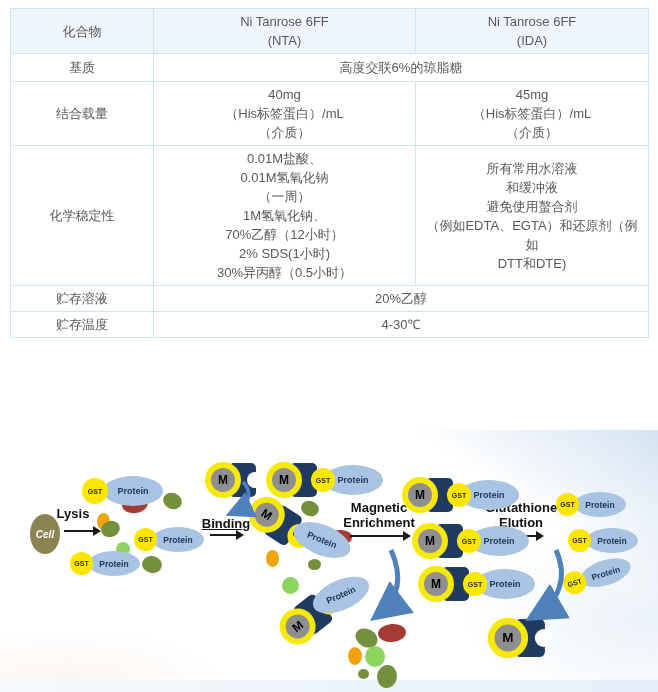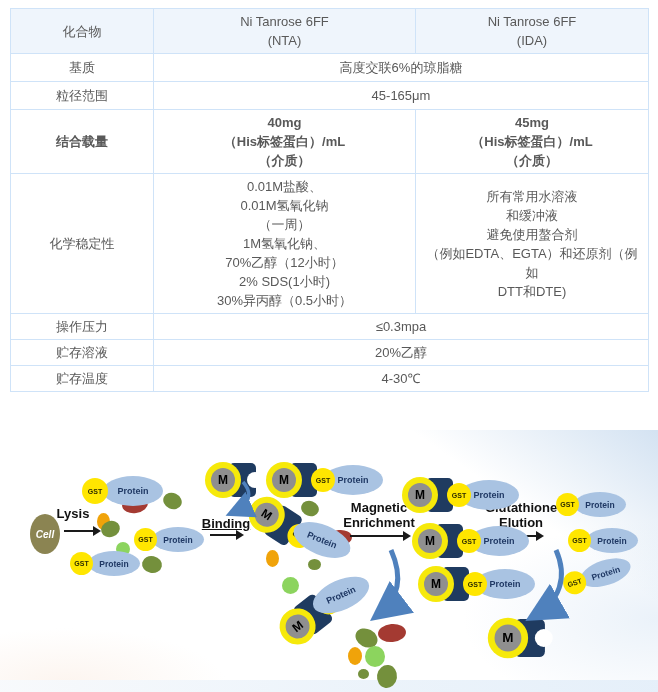--- a/index.html
+++ b/index.html
@@ -14,21 +14,21 @@
     border-collapse:collapse; table-layout:fixed;
   }
   table.spec td {
     border:1px solid #cfe3f8; text-align:center; vertical-align:middle;
     font-size:13px; color:#595959; line-height:19px; white-space:pre-line;
     padding:3px 6px;
   }
   tr.hd td { background:#eff5fc; height:42px; }
   tr.h1 td { height:28px; }
   tr.h1s td { height:26px; }
-  tr.h3 td { height:56px;font-weight:bold; }
+  tr.h3 td { height:56px; }
   tr.h2 td { height:42px; }
   tr.h7 td { height:114px; }
   
   .diagram {
     position:absolute; left:0; top:430px; width:658px; height:262px;
     background:
       linear-gradient(215deg, rgba(176,203,231,0.55) 0%, rgba(255,255,255,0) 24%),
       radial-gradient(ellipse 300px 150px at 100% 72%, rgba(204,222,241,0.40), rgba(255,255,255,0) 65%),
       radial-gradient(ellipse 230px 80px at 10% 97%, rgba(250,236,226,0.55), rgba(255,255,255,0) 70%),
       #ffffff;
@@ -105,24 +105,20 @@
         <tr class="hd">
       <td>化合物</td>
       <td>Ni Tanrose 6FF
 (NTA)</td>
       <td>Ni Tanrose 6FF
 (IDA)</td>
     </tr>
     <tr class="h1">
       <td>基质</td>
       <td colspan="2">高度交联6%的琼脂糖</td>
-    </tr>
-    <tr class="h1">
-      <td>粒径范围</td>
-      <td colspan="2">45-165μm</td>
     </tr>
     <tr class="h3">
       <td>结合载量</td>
       <td>40mg
 （His标签蛋白）/mL
 （介质）</td>
       <td>45mg
 （His标签蛋白）/mL
 （介质）</td>
     </tr>
@@ -135,24 +131,20 @@
 70%乙醇（12小时）
 2% SDS(1小时)
 30%异丙醇（0.5小时）</td>
       <td>所有常用水溶液
 和缓冲液
 避免使用螯合剂
 （例如EDTA、EGTA）和还原剂（例如
 DTT和DTE)</td>
     </tr>
     <tr class="h1s">
-      <td>操作压力</td>
-      <td colspan="2">≤0.3mpa</td>
-    </tr>
-    <tr class="h1s">
       <td>贮存溶液</td>
       <td colspan="2">20%乙醇</td>
     </tr>
     <tr class="h1s">
       <td>贮存温度</td>
       <td colspan="2">4-30℃</td>
     </tr>
   </tbody>
     </table>
 

